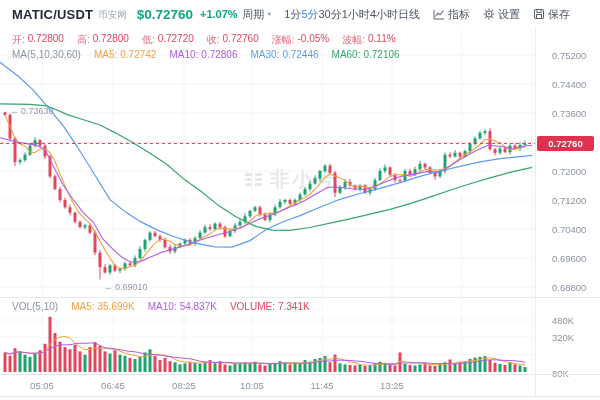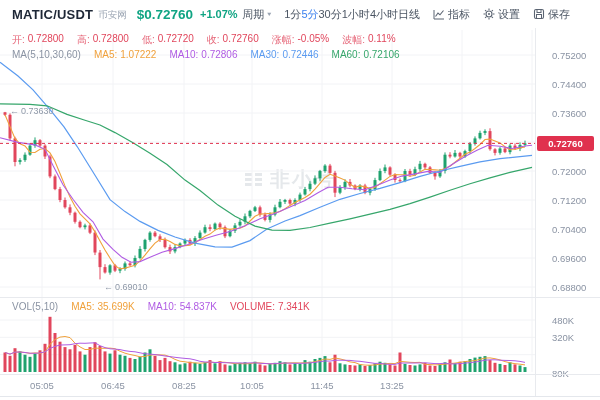--- a/index.html
+++ b/index.html
@@ -492,21 +492,21 @@
       </span>
       <span class="kv">
         <span class="lb">波幅:</span>
         <span>0.11%</span>
       </span>
     </div>
   <div class="row marow" id="ma-row">
       <span class="t">MA(5,10,30,60)</span>
       <span class="kv" style="color: rgb(240, 161, 59);">
         <span class="lb">MA5:</span>
-        <span>1.07222</span>
+        <span>0.72742</span>
       </span>
       <span class="kv" style="color: rgb(176, 92, 227);">
         <span class="lb">MA10:</span>
         <span>0.72806</span>
       </span>
       <span class="kv" style="color: rgb(91, 155, 240);">
         <span class="lb">MA30:</span>
         <span>0.72446</span>
       </span>
       <span class="kv" style="color: rgb(54, 166, 107);">

